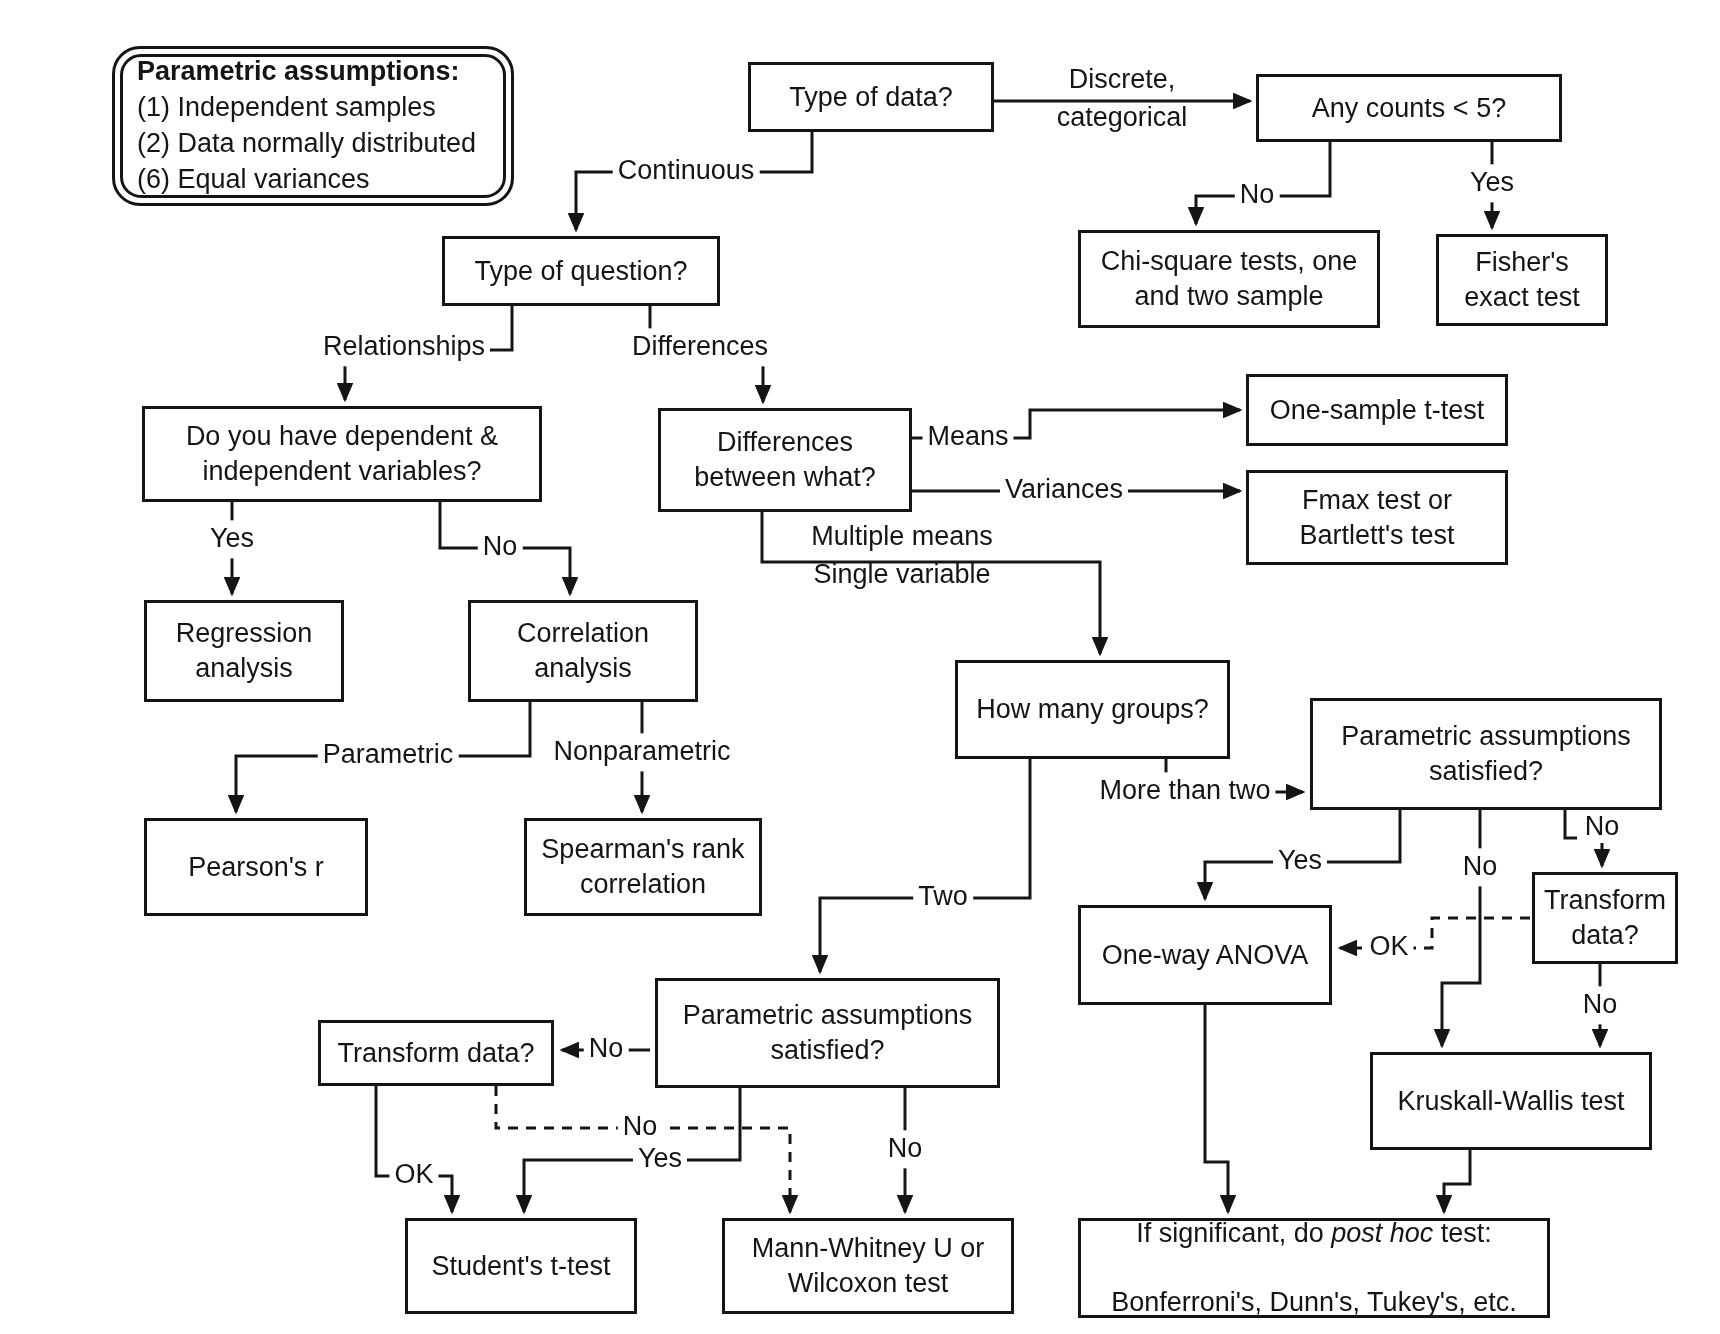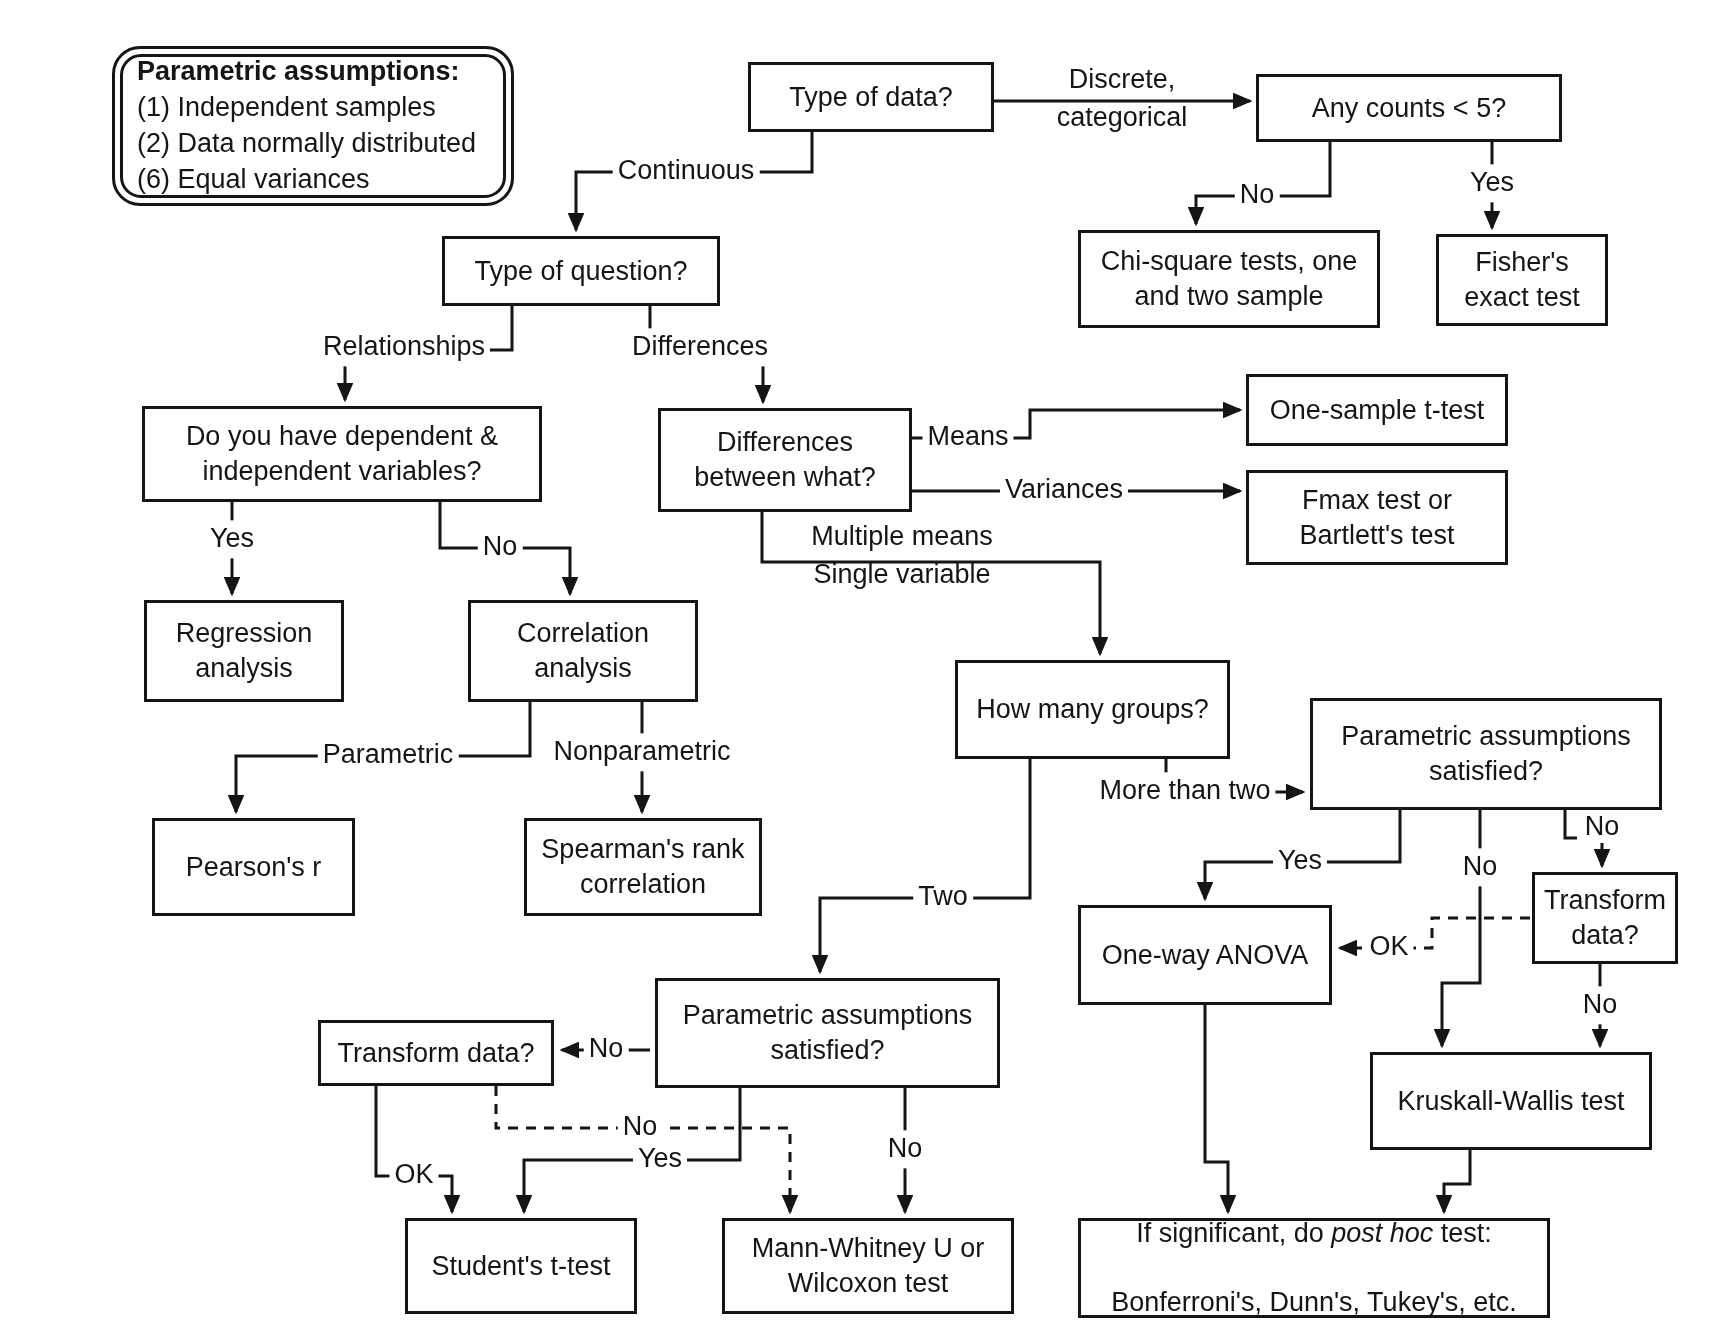--- a/index.html
+++ b/index.html
@@ -94,21 +94,21 @@
 independent variables?</span></div>
   <div class="node" style="left:658px;top:408px;width:254px;height:104px;"><span>Differences
 between what?</span></div>
   <div class="node" style="left:1246px;top:374px;width:262px;height:72px;"><span>One-sample t-test</span></div>
   <div class="node" style="left:1246px;top:470px;width:262px;height:95px;"><span>Fmax test or
 Bartlett's test</span></div>
   <div class="node" style="left:144px;top:600px;width:200px;height:102px;"><span>Regression
 analysis</span></div>
   <div class="node" style="left:468px;top:600px;width:230px;height:102px;"><span>Correlation
 analysis</span></div>
-  <div class="node" style="left:144px;top:818px;width:203px;height:98px;margin-left:8px;"><span>Pearson's r</span></div>
+  <div class="node" style="left:144px;top:818px;width:224px;height:98px;"><span>Pearson's r</span></div>
   <div class="node" style="left:524px;top:818px;width:238px;height:98px;"><span>Spearman's rank
 correlation</span></div>
   <div class="node" style="left:955px;top:660px;width:275px;height:99px;"><span>How many groups?</span></div>
   <div class="node" style="left:1310px;top:698px;width:352px;height:112px;"><span>Parametric assumptions
 satisfied?</span></div>
   <div class="node" style="left:1078px;top:905px;width:254px;height:100px;"><span>One-way ANOVA</span></div>
   <div class="node" style="left:1532px;top:872px;width:146px;height:92px;"><span>Transform
 data?</span></div>
   <div class="node" style="left:1370px;top:1052px;width:282px;height:98px;"><span>Kruskall-Wallis test</span></div>
   <div class="node" style="left:655px;top:978px;width:345px;height:110px;"><span>Parametric assumptions

